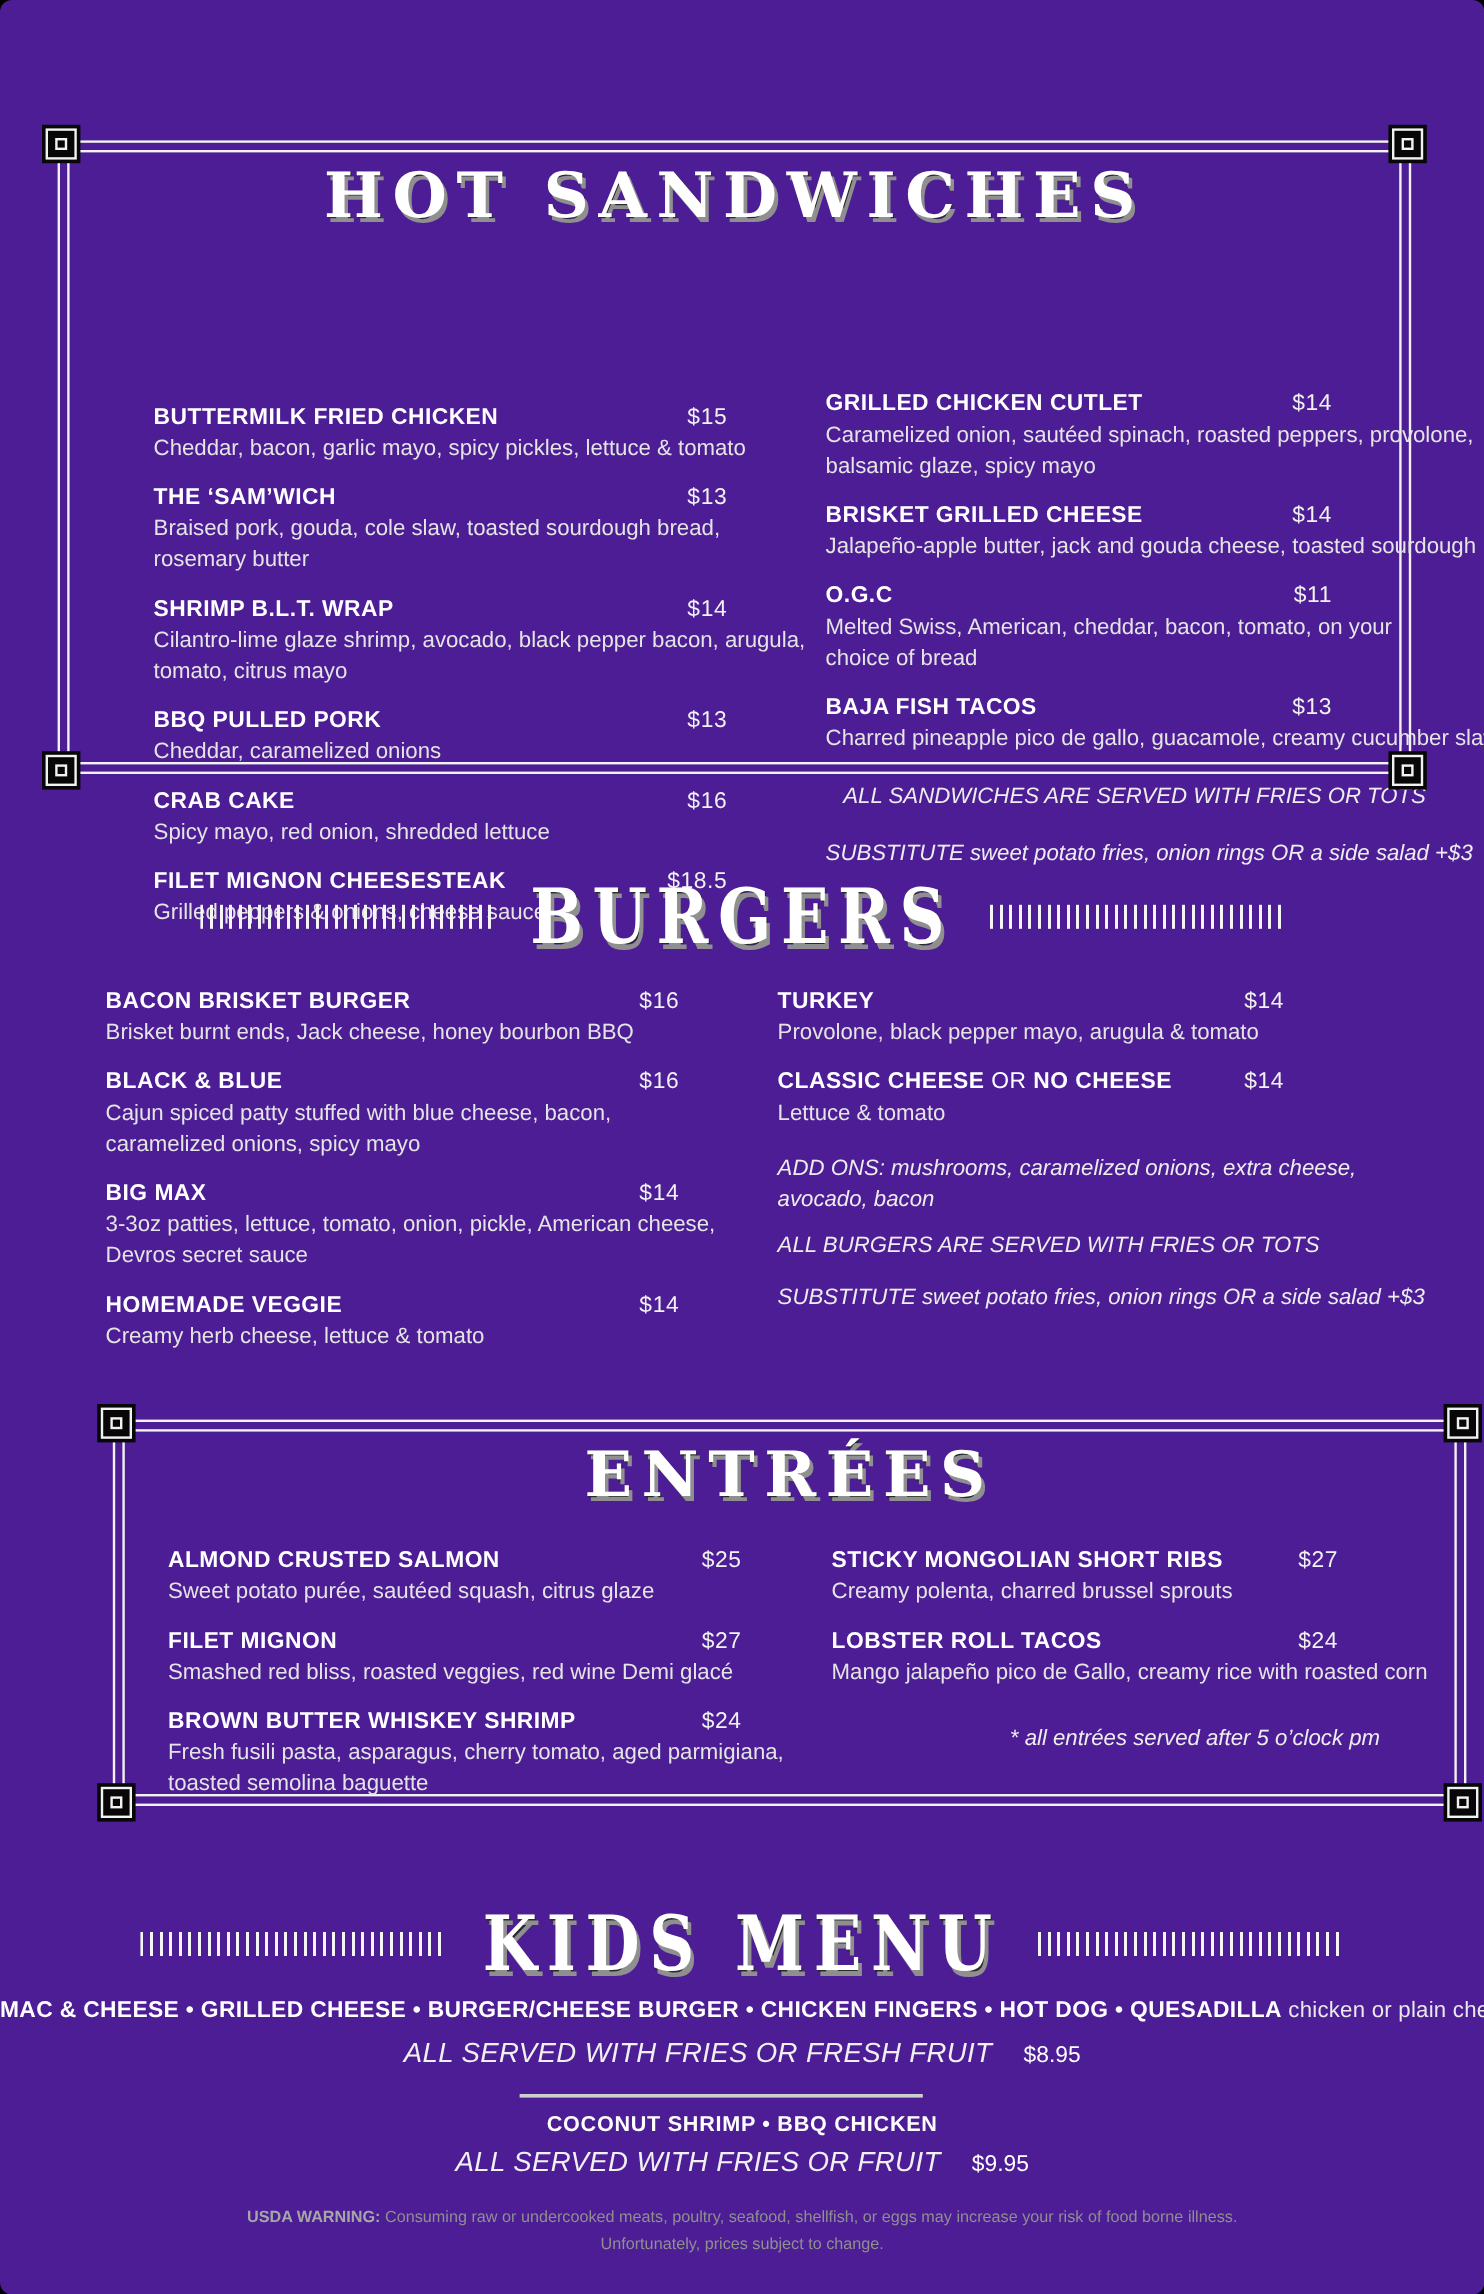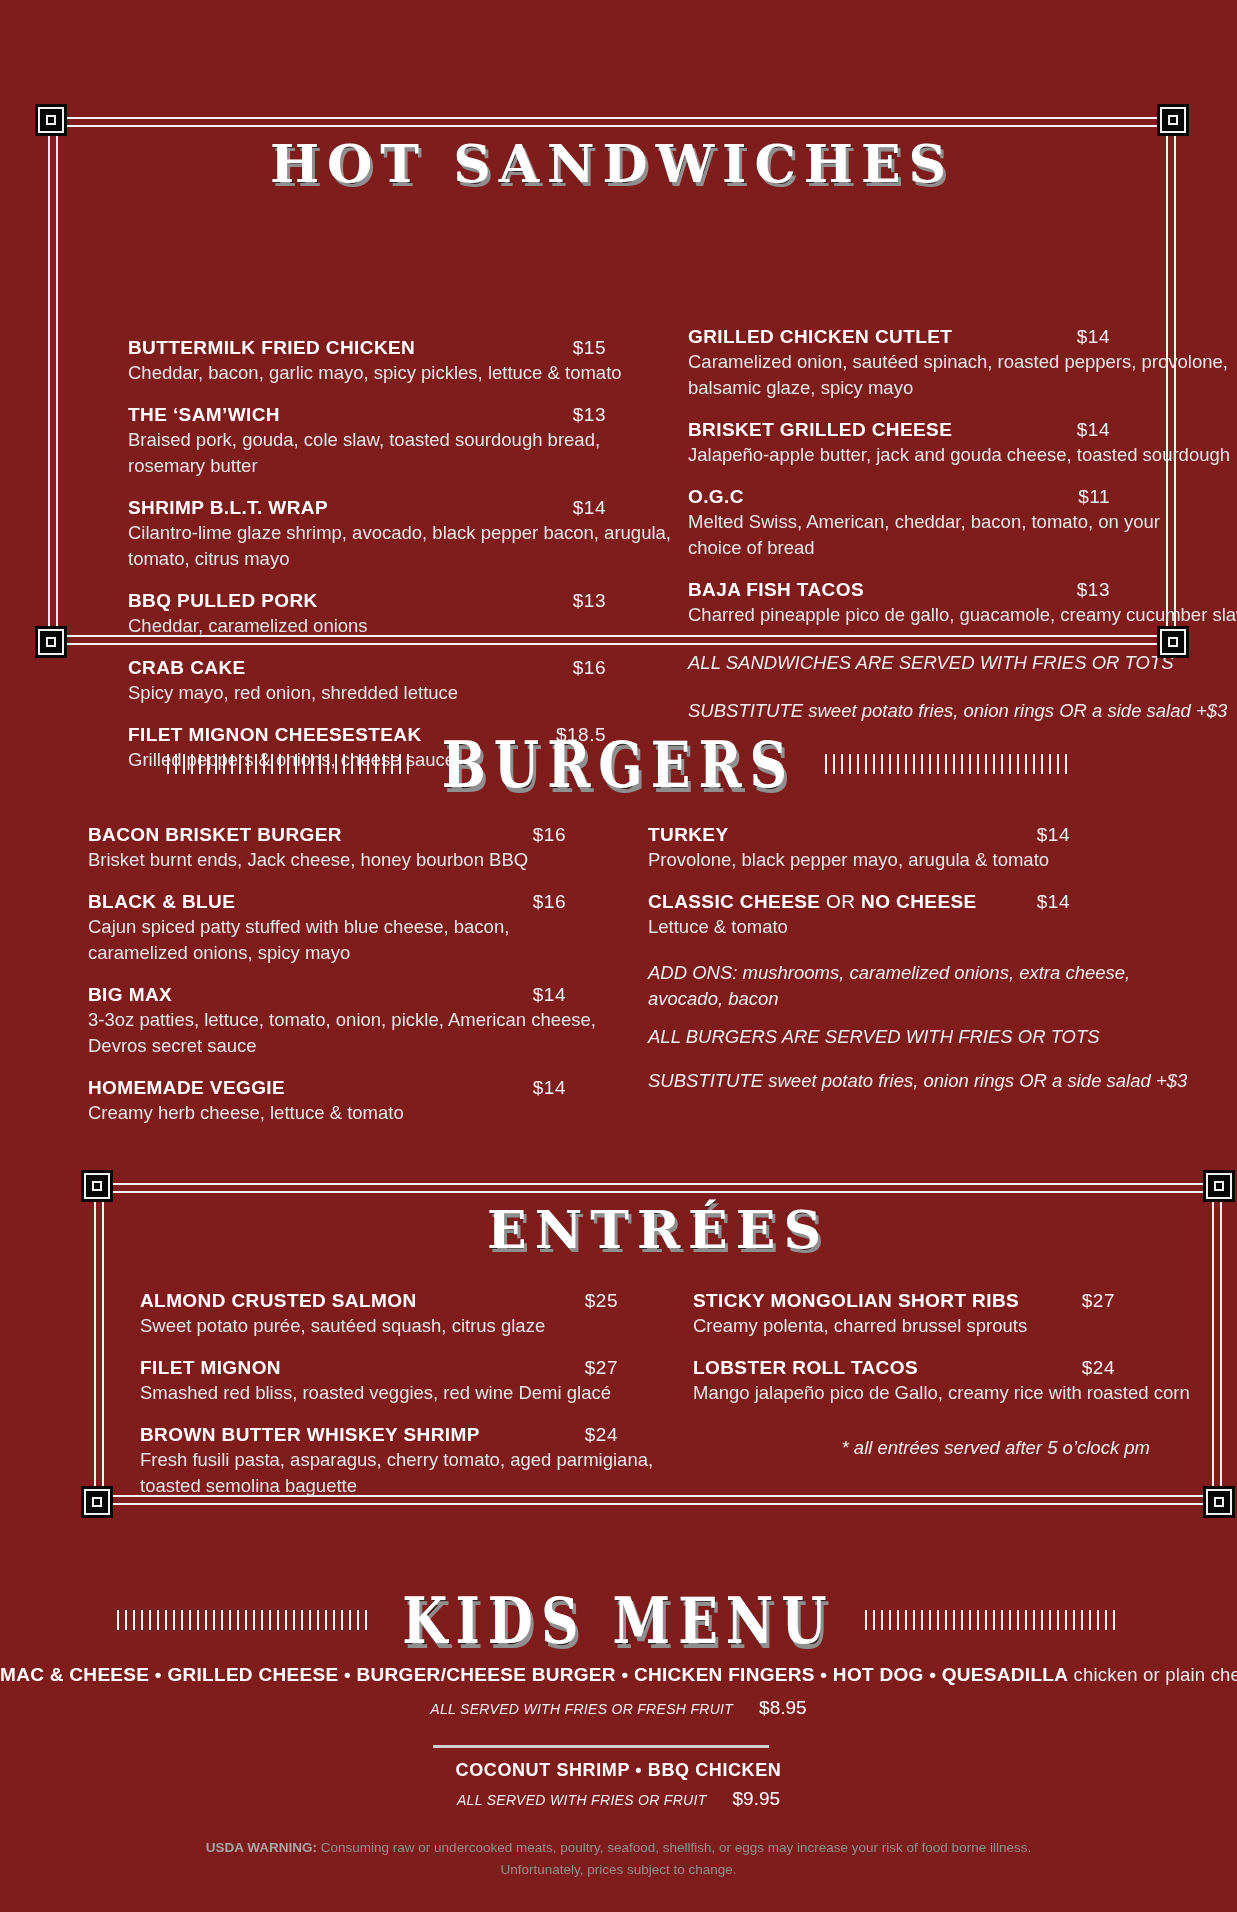--- a/index.html
+++ b/index.html
@@ -1,22 +1,23 @@
 <!DOCTYPE html>
 <html><head>
 <meta charset="utf-8">
 <style>
   html,body{margin:0;padding:0;background:#000;}
   .page{
     position:relative;
     width:1237px;height:1912px;
-    background:#7f1d1d;
+    background:#4c1d95;
     font-family:"Liberation Sans", sans-serif;
     color:#fff;
     overflow:hidden;
+    border-radius:10px;
   }
   
   .frame{position:absolute;left:48px;width:1128px;}
   .fb1{position:absolute;inset:0;border:2px solid #f2f2f2;}
   .fb2{position:absolute;inset:8px;border:2px solid #f2f2f2;}
   .ck{position:absolute;width:32px;height:32px;background:#070707;z-index:3;}
   .ck::before{content:"";position:absolute;inset:3px;border:2px solid #f2f2f2;}
   .ck::after{content:"";position:absolute;inset:11px;border:2px solid #f2f2f2;}
   .ck.tl{left:-13px;top:-13px}.ck.tr{right:-13px;top:-13px}
   .ck.bl{left:-13px;bottom:-13px}.ck.br{right:-13px;bottom:-13px}
@@ -40,21 +41,21 @@
   .col-l .row{width:478px}
   .col-r .row{width:422px}
   .nm{font-weight:700;font-size:19px;letter-spacing:.4px;color:#fff;white-space:nowrap;}
   .nm .mid{font-weight:400;}
   .pr{font-weight:400;font-size:19px;letter-spacing:.5px;color:#f1f1f1;}
   .dl{font-size:18.5px;line-height:26px;color:#e4e4e4;white-space:nowrap;}
   .note{font-style:italic;font-size:18.5px;line-height:26px;color:#ededed;white-space:nowrap;}
   
   #sw-col-l{left:80px;top:218px;}
   #sw-col-r{left:640px;top:207px;}
-  #sw-note1{margin-top:22px;}
+  #sw-note1{margin-top:22px;text-align:center;}
   #sw-note2{margin-top:22px;}
   #bg-col-l{left:88px;top:822px;}
   #bg-col-r{left:648px;top:822px;}
   #bg-note-addons{margin-top:20px;}
   #bg-note-all{margin-top:12px;}
   #bg-note-sub{margin-top:18px;}
   #en-col-l{left:46px;top:105px;}
   #en-col-r{left:599px;top:105px;}
   #en-note{position:absolute;right:72px;top:252px;}
   
@@ -62,21 +63,21 @@
   #frame-entrees{top:1183px;height:322px;margin-left:46px;}
   
   #burgers-title-row{top:733px;height:62px;}
   #kids-title-row{top:1587px;height:66px;}
   
   .center-line{position:absolute;left:0;width:1237px;text-align:center;white-space:nowrap;}
   #kids-items{top:1664px;font-size:19px;font-weight:700;letter-spacing:.3px;}
   #kids-items .tail{font-weight:400;font-size:18.5px;letter-spacing:.2px;color:#e9e9e9;}
   #kids-served1{top:1697px;}
   #kids-served2{top:1788px;}
-  .served .it{font-style:italic;font-size:14px;letter-spacing:.3px;color:#f0f0f0;}
+  .served .it{font-style:italic;font-size:23px;letter-spacing:.3px;color:#f0f0f0;}
   .served .pp{font-style:normal;font-size:19px;margin-left:26px;color:#fff;}
   #kids-divider{position:absolute;left:433px;top:1745px;width:336px;height:3px;background:#cfcfcf;}
   #kids-extra{top:1760px;font-size:18px;font-weight:700;letter-spacing:.6px;}
   
   #usda1{top:1840px;font-size:13.5px;color:#8f8f8f;}
   #usda1 b{color:#a6a6a6;}
   #usda2{top:1862px;font-size:13.5px;color:#8f8f8f;}
 </style>
 </head>
 <body>

